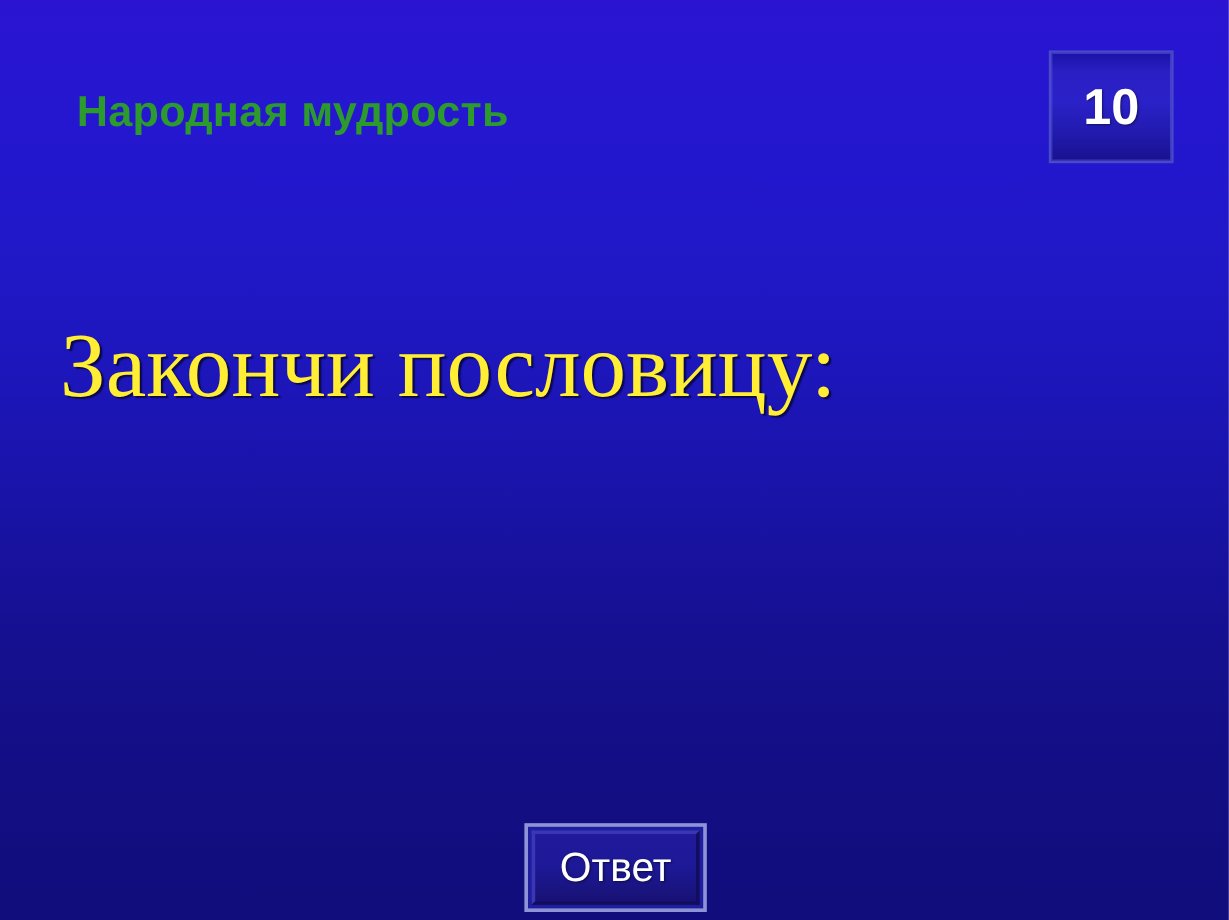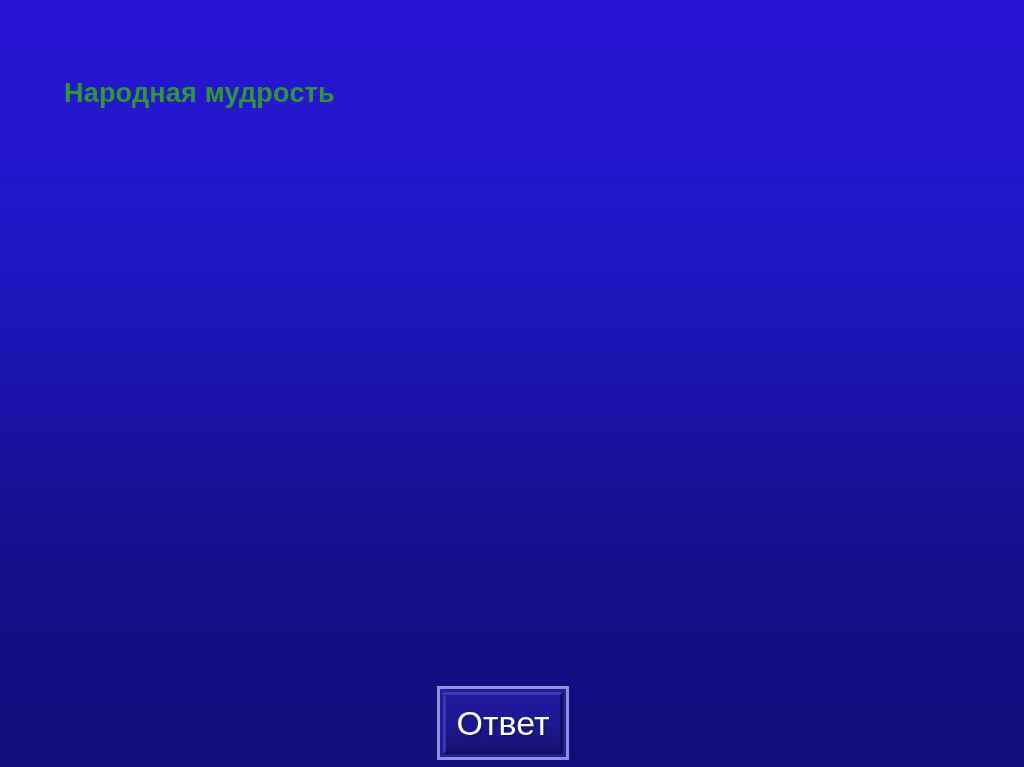--- a/index.html
+++ b/index.html
@@ -30,21 +30,21 @@
     overflow: hidden;
   }
 
   
   #category-title {
     position: absolute;
     left: 64px;
     top: 76px;
     font-family: "Liberation Sans", sans-serif;
     font-weight: bold;
-    font-size: 27px;
+    font-size: 36px;
     line-height: 34px;
     letter-spacing: 0.2px;
     color: #2c9a2c;
     white-space: nowrap;
   }
 
   
   #score-badge {
     position: absolute;
     left: 874px;
@@ -88,21 +88,21 @@
     color: #ffee33;
     text-shadow: 2px 2px 1px rgba(5,5,45,0.75);
     white-space: nowrap;
   }
 
   
   #answer-button {
     position: absolute;
     left: 437px;
     top: 686px;
-    width: 132px;
+    width: 152px;
     height: 74px;
     box-sizing: border-box;
     border: 3px solid #8d93d6;
     background: #1e1e9e;
     padding: 3px;
     cursor: pointer;
   }
   #answer-button-inner {
     width: 100%;
     height: 100%;
@@ -125,22 +125,26 @@
     user-select: none;
   }
 </style>
 </head>
 <body>
 
 <div id="slide">
 
   <div id="category-title">Народная мудрость</div>
 
+  <div id="score-badge">
+    <span id="score-value">10</span>
+  </div>
 
   <div id="question-block">
+    <div class="question-line">Закончи пословицу:</div>
   </div>
 
   <div id="answer-button">
     <div id="answer-button-inner">
       <span id="answer-button-label">Ответ</span>
     </div>
   </div>
 
 </div>
 

